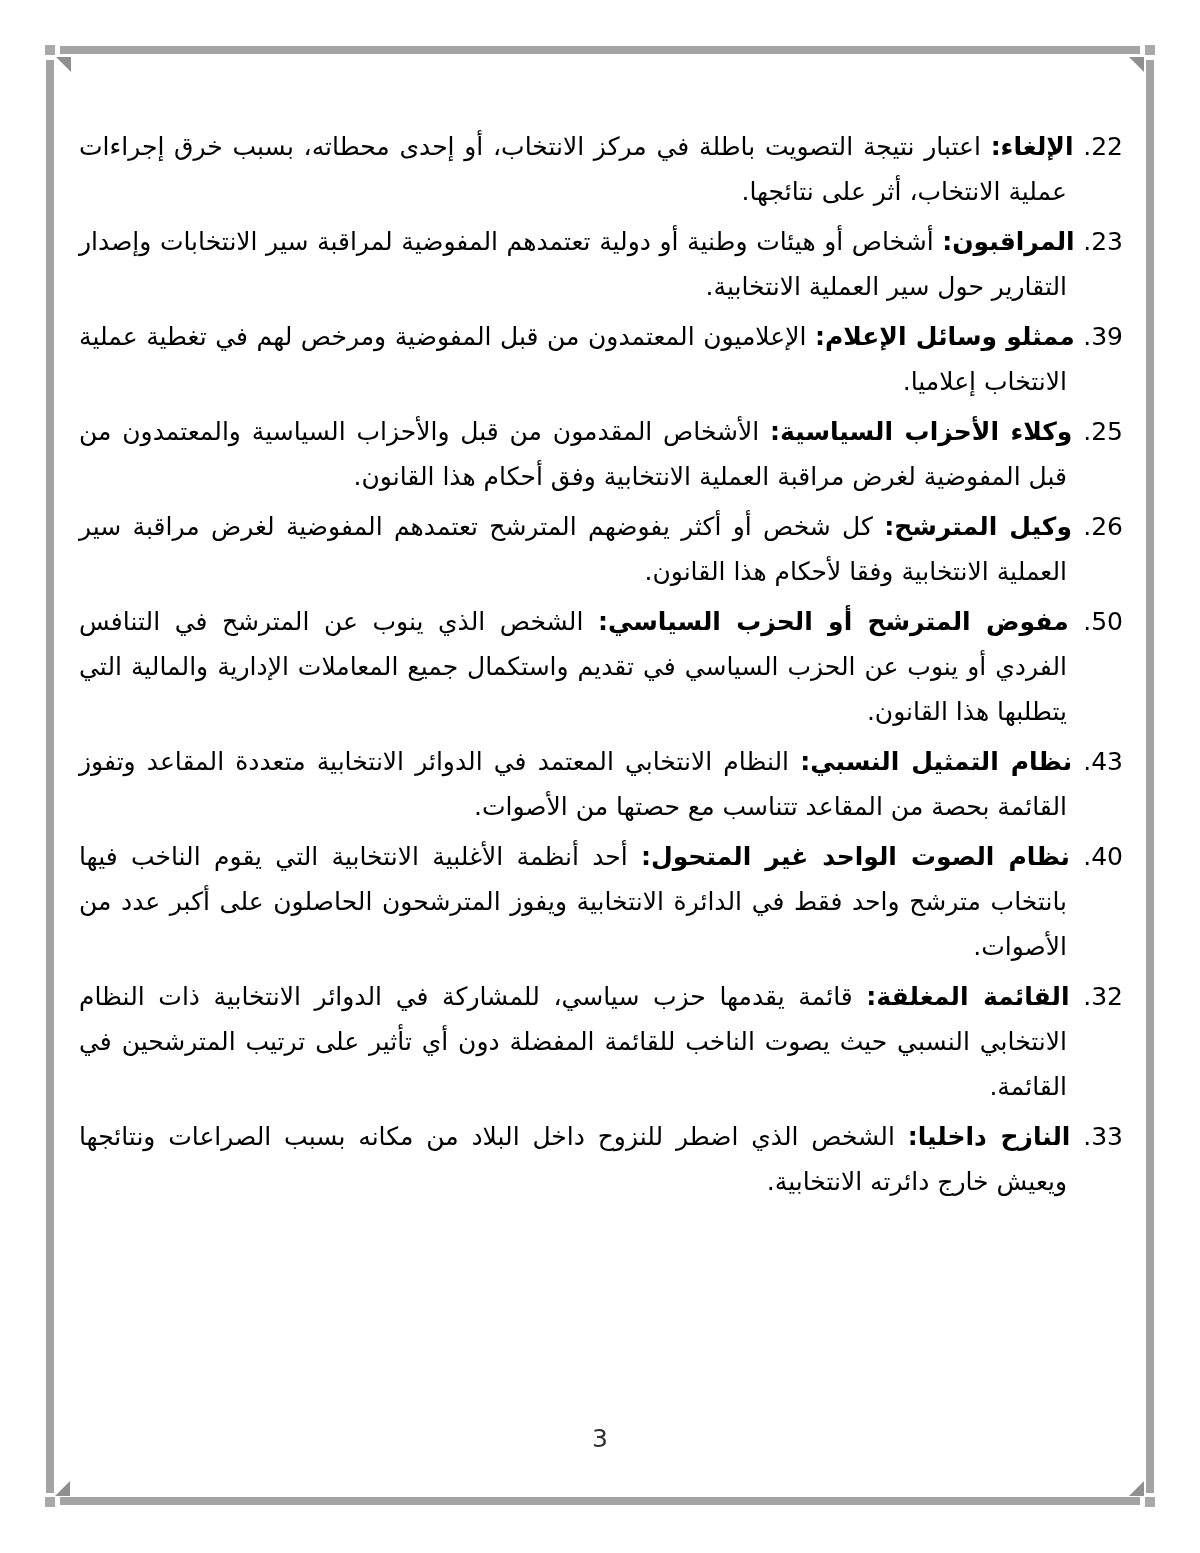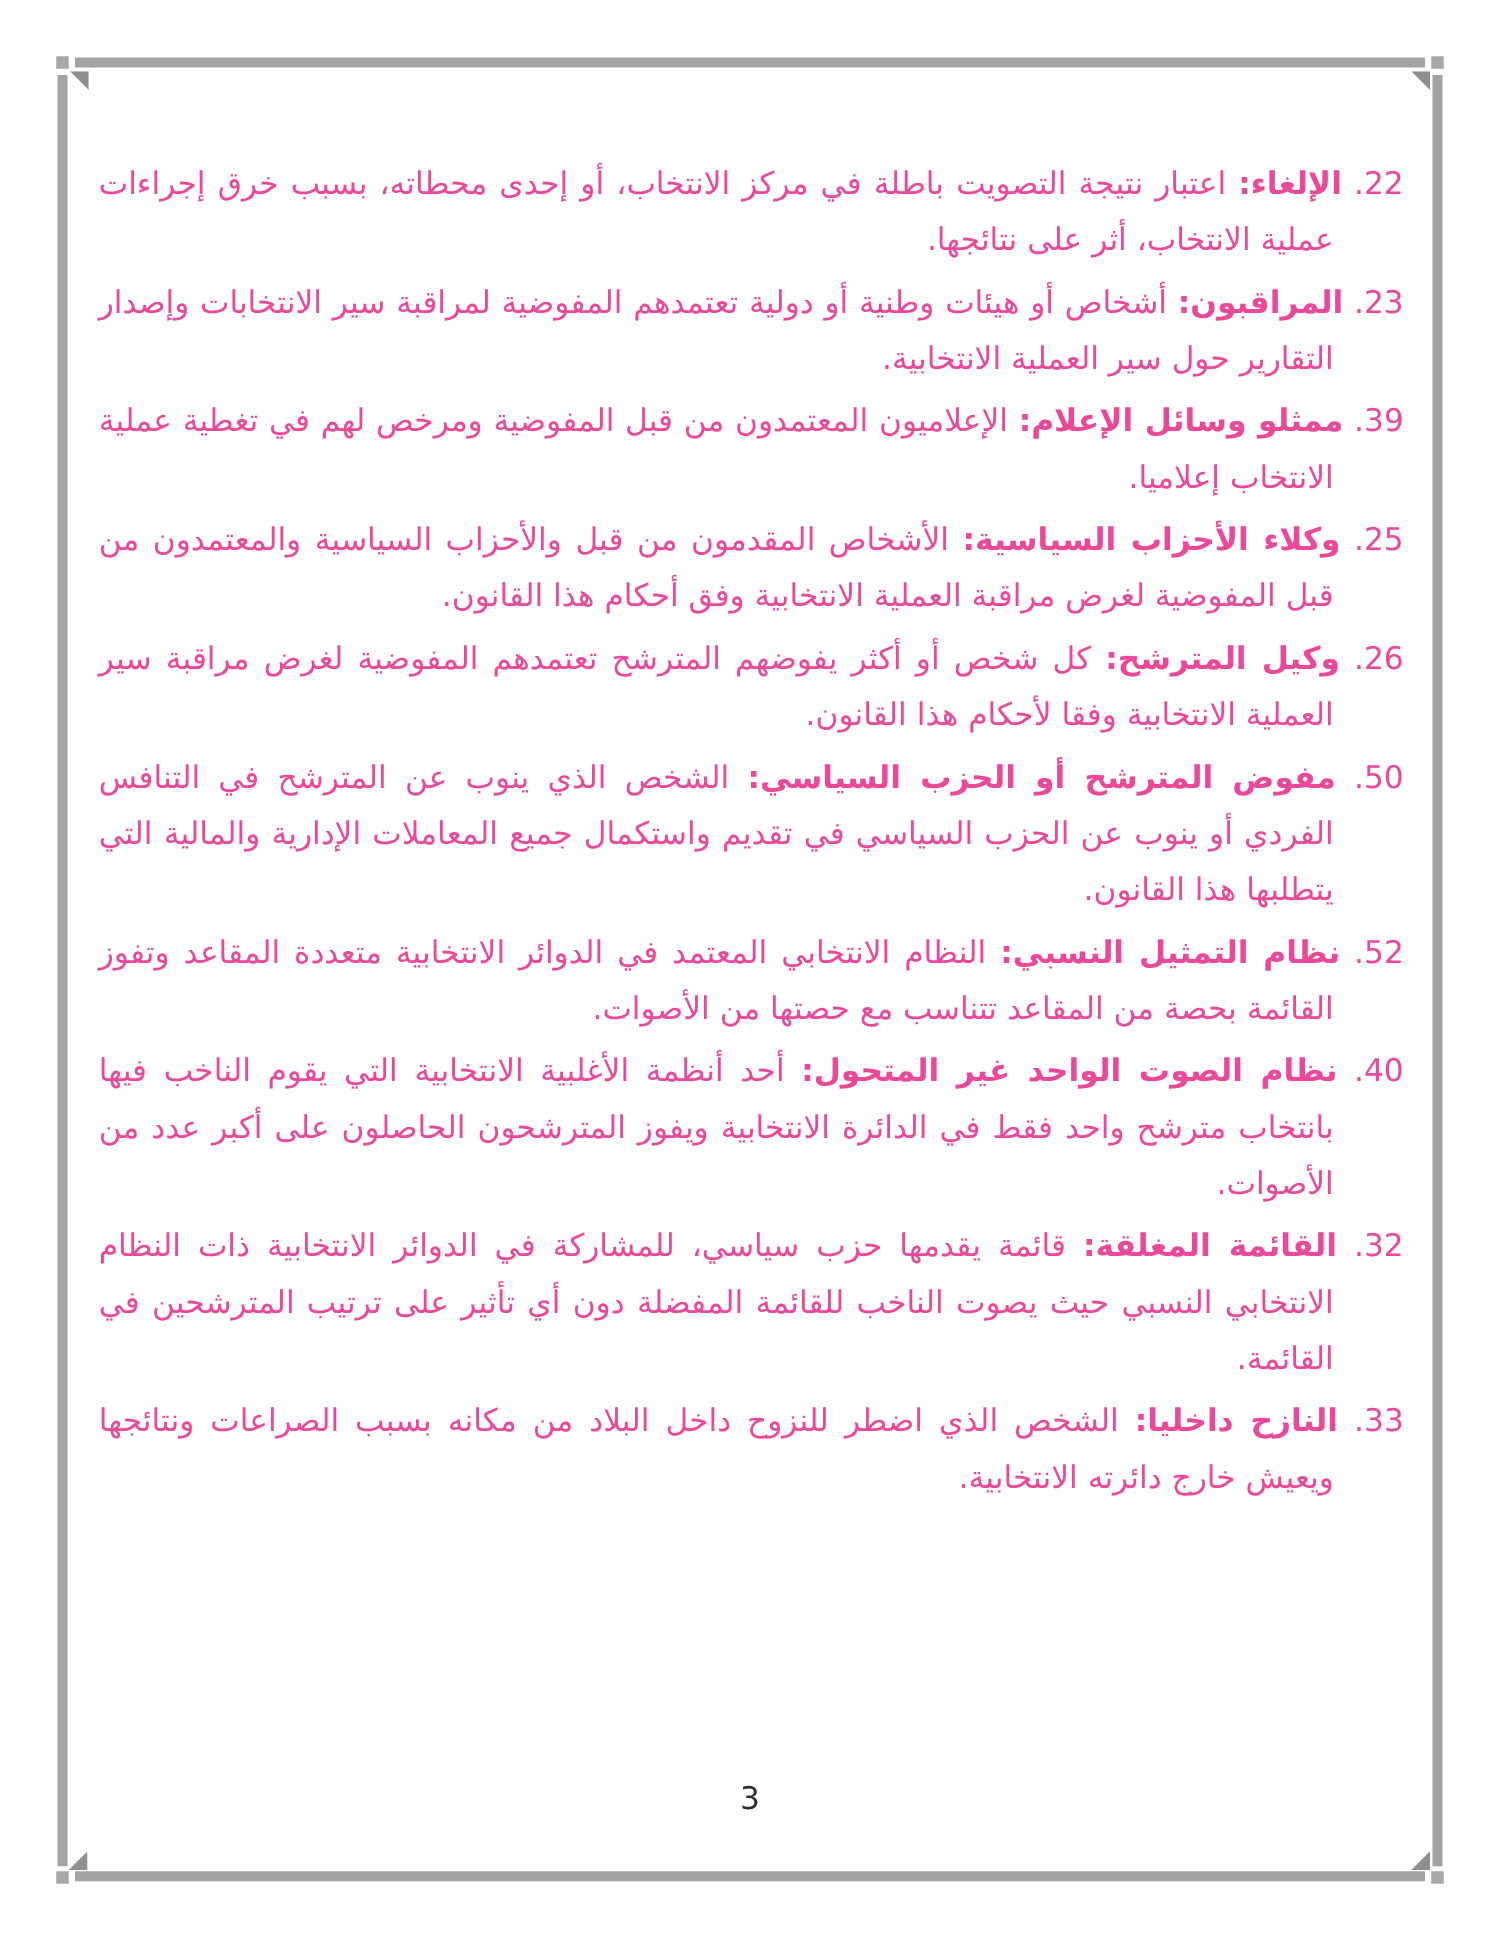--- a/index.html
+++ b/index.html
@@ -34,21 +34,21 @@
   .tri-bl { left: 55px;   top: 1481px; }
   .tri-br { left: 1129px; top: 1481px; }
 
   
   .content {
     position: absolute;
     top: 124px;
     right: 77px;
     width: 1044px;
     direction: rtl;
-    color: #ec4899;
+    color: #000000;
     font-size: 25px;
     line-height: 45px;
     text-align: justify;
   }
   .item {
     padding-right: 56px;   
     text-indent: -56px;    
     margin: 0 0 5px 0;
   }
   .item .num  { font-weight: normal; }
@@ -115,21 +115,21 @@
     <span class="num">26.</span>
     <span class="term">وكيل المترشح:</span>
     <span class="def">كل شخص أو أكثر يفوضهم المترشح تعتمدهم المفوضية لغرض مراقبة سير العملية الانتخابية وفقا لأحكام هذا القانون.</span>
   </div>
   <div class="item">
     <span class="num">50.</span>
     <span class="term">مفوض المترشح أو الحزب السياسي:</span>
     <span class="def">الشخص الذي ينوب عن المترشح في التنافس الفردي أو ينوب عن الحزب السياسي في تقديم واستكمال جميع المعاملات الإدارية والمالية التي يتطلبها هذا القانون.</span>
   </div>
   <div class="item">
-    <span class="num">52.</span>
+    <span class="num">43.</span>
     <span class="term">نظام التمثيل النسبي:</span>
     <span class="def">النظام الانتخابي المعتمد في الدوائر الانتخابية متعددة المقاعد وتفوز القائمة بحصة من المقاعد تتناسب مع حصتها من الأصوات.</span>
   </div>
   <div class="item">
     <span class="num">40.</span>
     <span class="term">نظام الصوت الواحد غير المتحول:</span>
     <span class="def">أحد أنظمة الأغلبية الانتخابية التي يقوم الناخب فيها بانتخاب مترشح واحد فقط في الدائرة الانتخابية ويفوز المترشحون الحاصلون على أكبر عدد من الأصوات.</span>
   </div>
   <div class="item">
     <span class="num">32.</span>

